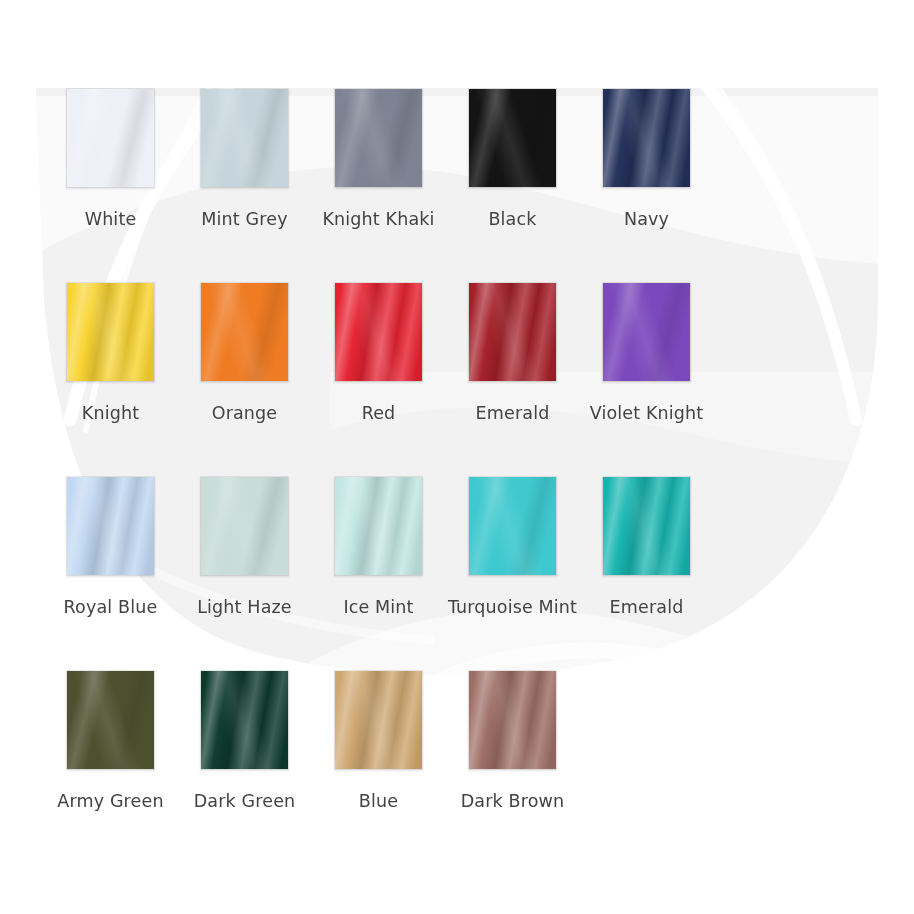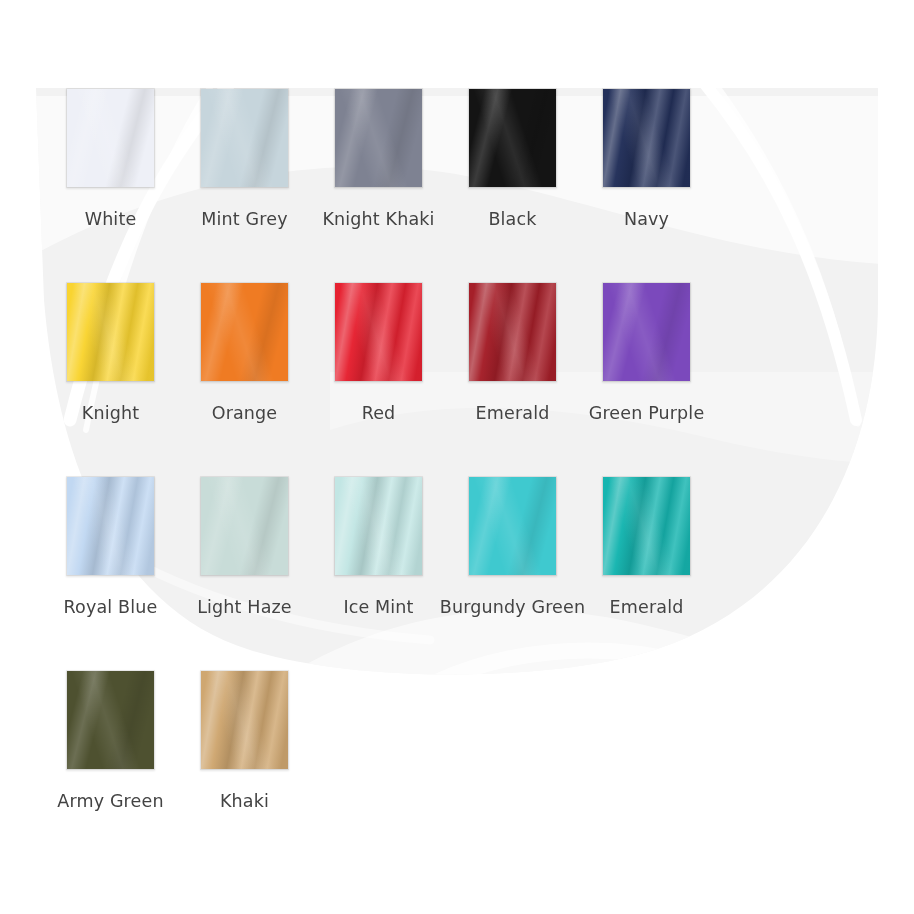--- a/index.html
+++ b/index.html
@@ -192,45 +192,53 @@
       <div class="swatch-cell">
         <div class="swatch-chip drape-strong" style="background-color: rgb(230, 34, 49);"></div>
         <div class="swatch-label">Red</div>
       </div>
       <div class="swatch-cell">
         <div class="swatch-chip drape-strong" style="background-color: rgb(165, 31, 41);"></div>
         <div class="swatch-label">Emerald</div>
       </div>
       <div class="swatch-cell">
         <div class="swatch-chip" style="background-color: rgb(123, 73, 188);"></div>
-        <div class="swatch-label">Green Purple</div>
+        <div class="swatch-label">Violet Knight</div>
       </div>
       <div class="swatch-cell">
         <div class="swatch-chip drape-strong" style="background-color: rgb(193, 216, 242);"></div>
         <div class="swatch-label">Royal Blue</div>
       </div>
       <div class="swatch-cell">
         <div class="swatch-chip" style="background-color: rgb(200, 220, 216);"></div>
         <div class="swatch-label">Light Haze</div>
       </div>
       <div class="swatch-cell">
         <div class="swatch-chip drape-strong" style="background-color: rgb(194, 230, 228);"></div>
         <div class="swatch-label">Ice Mint</div>
       </div>
       <div class="swatch-cell">
         <div class="swatch-chip" style="background-color: rgb(63, 201, 207);"></div>
-        <div class="swatch-label">Burgundy Green</div>
+        <div class="swatch-label">Turquoise Mint</div>
       </div>
       <div class="swatch-cell">
         <div class="swatch-chip drape-strong" style="background-color: rgb(22, 181, 176);"></div>
         <div class="swatch-label">Emerald</div>
       </div>
       <div class="swatch-cell">
         <div class="swatch-chip" style="background-color: rgb(78, 81, 48);"></div>
         <div class="swatch-label">Army Green</div>
       </div>
       <div class="swatch-cell">
+        <div class="swatch-chip drape-strong" style="background-color: rgb(13, 58, 45);"></div>
+        <div class="swatch-label">Dark Green</div>
+      </div>
+      <div class="swatch-cell">
         <div class="swatch-chip drape-strong" style="background-color: rgb(207, 167, 113);"></div>
-        <div class="swatch-label">Khaki</div>
+        <div class="swatch-label">Blue</div>
+      </div>
+      <div class="swatch-cell">
+        <div class="swatch-chip drape-strong" style="background-color: rgb(157, 110, 101);"></div>
+        <div class="swatch-label">Dark Brown</div>
       </div>
     </div>
 
 </div>
 
 </body></html>

